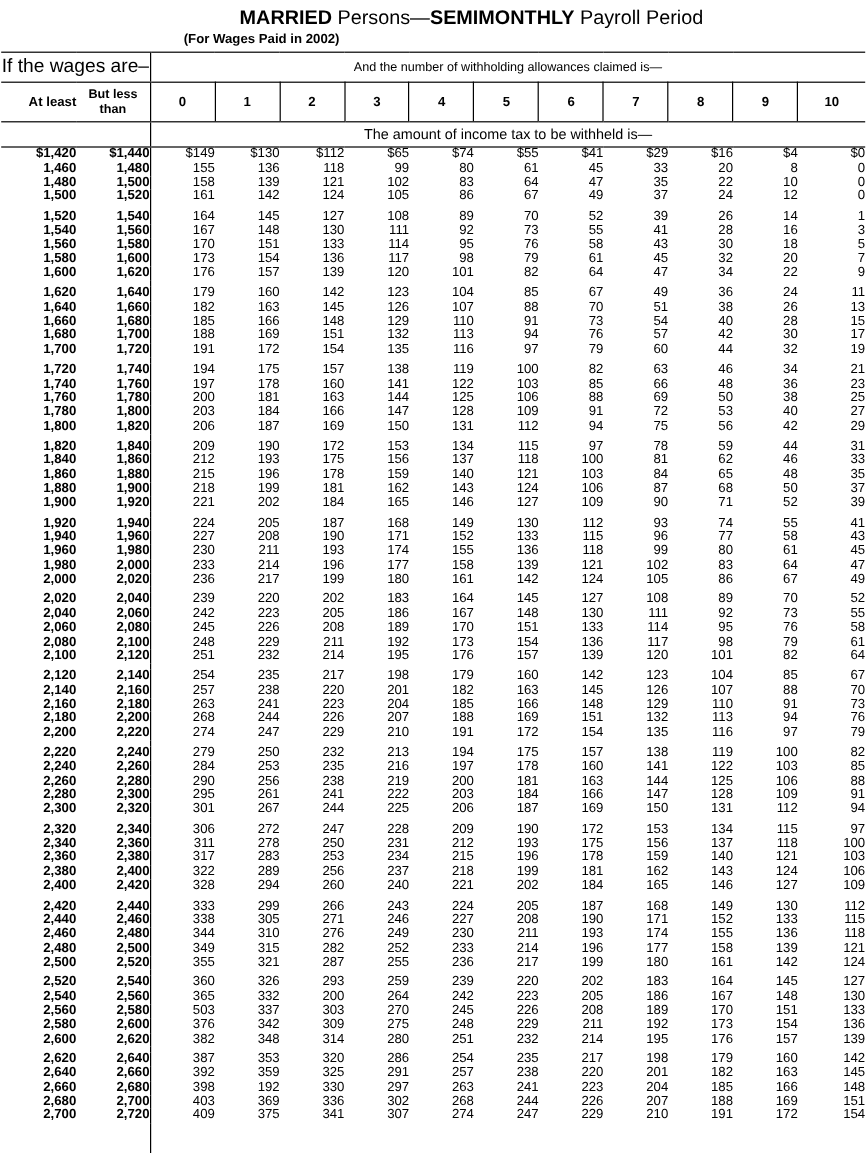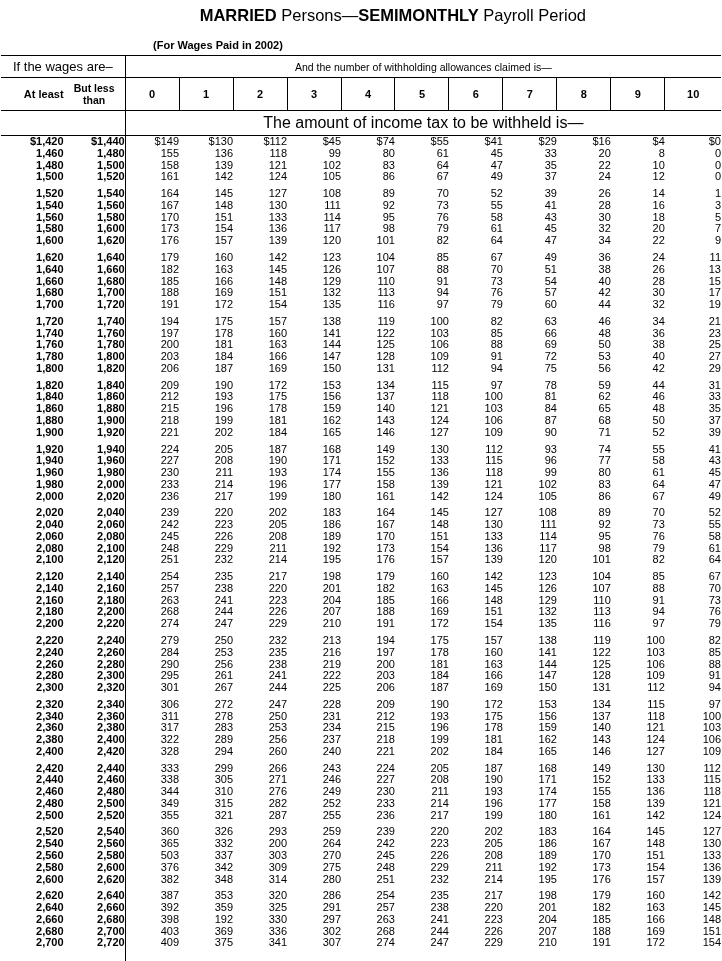--- a/index.html
+++ b/index.html
@@ -31,42 +31,42 @@
     font-weight: bold;
     letter-spacing: 0px;
     white-space: nowrap;
   }
   .title-main .thin {
     font-weight: normal;
   }
   .title-sub {
     font-size: 11px;
     font-weight: bold;
-    margin-top: 14px;
+    margin-top: 2px;
     padding-right: 150px;
     text-align: center;
   }
 
   
   table.tax {
     border-collapse: collapse;
     width: 720px;
     margin: 4px 0 0 1px;
     table-layout: fixed;
     font-size: 10.5px;
   }
   table.tax td, table.tax th {
     padding: 0;
     vertical-align: middle;
   }
   .bt { border-top: 1.2px solid #000; }
   .bb { border-bottom: 1.2px solid #000; }
   .bl { border-left: 1.2px solid #000; }
   .hdr-wages {
-    font-size: 13px;
+    font-size: 16px;
     text-align: center;
     font-weight: normal;
     padding: 3px 0 3px 0;
   }
   .hdr-atleast {
     font-size: 11px;
     font-weight: bold;
     text-align: right;
     padding: 8px 0 8px 0;
   }
@@ -82,21 +82,21 @@
     text-align: center;
     padding: 3px 0;
   }
   .hdr-num {
     font-size: 11px;
     font-weight: bold;
     text-align: center;
     padding: 5px 0;
   }
   .hdr-amount {
-    font-size: 16px;
+    font-size: 12px;
     text-align: center;
     padding: 3px 0;
   }
 
   
   td.wage {
     text-align: right;
     padding-right: 6px;
     font-size: 11px;
     font-weight: bold;
@@ -199,21 +199,21 @@
         </td>
       </tr>
     </thead>
     <tbody id="table-body">
         <tr>
           <td class="wage">$1,420</td>
           <td class="wage">$1,440</td>
           <td class="val bl">$149</td>
           <td class="val">$130</td>
           <td class="val">$112</td>
-          <td class="val">$45</td>
+          <td class="val">$65</td>
           <td class="val">$74</td>
           <td class="val">$55</td>
           <td class="val">$41</td>
           <td class="val">$29</td>
           <td class="val">$16</td>
           <td class="val">$4</td>
           <td class="val">$0</td>
         </tr>
         <tr>
           <td class="wage">1,460</td>

